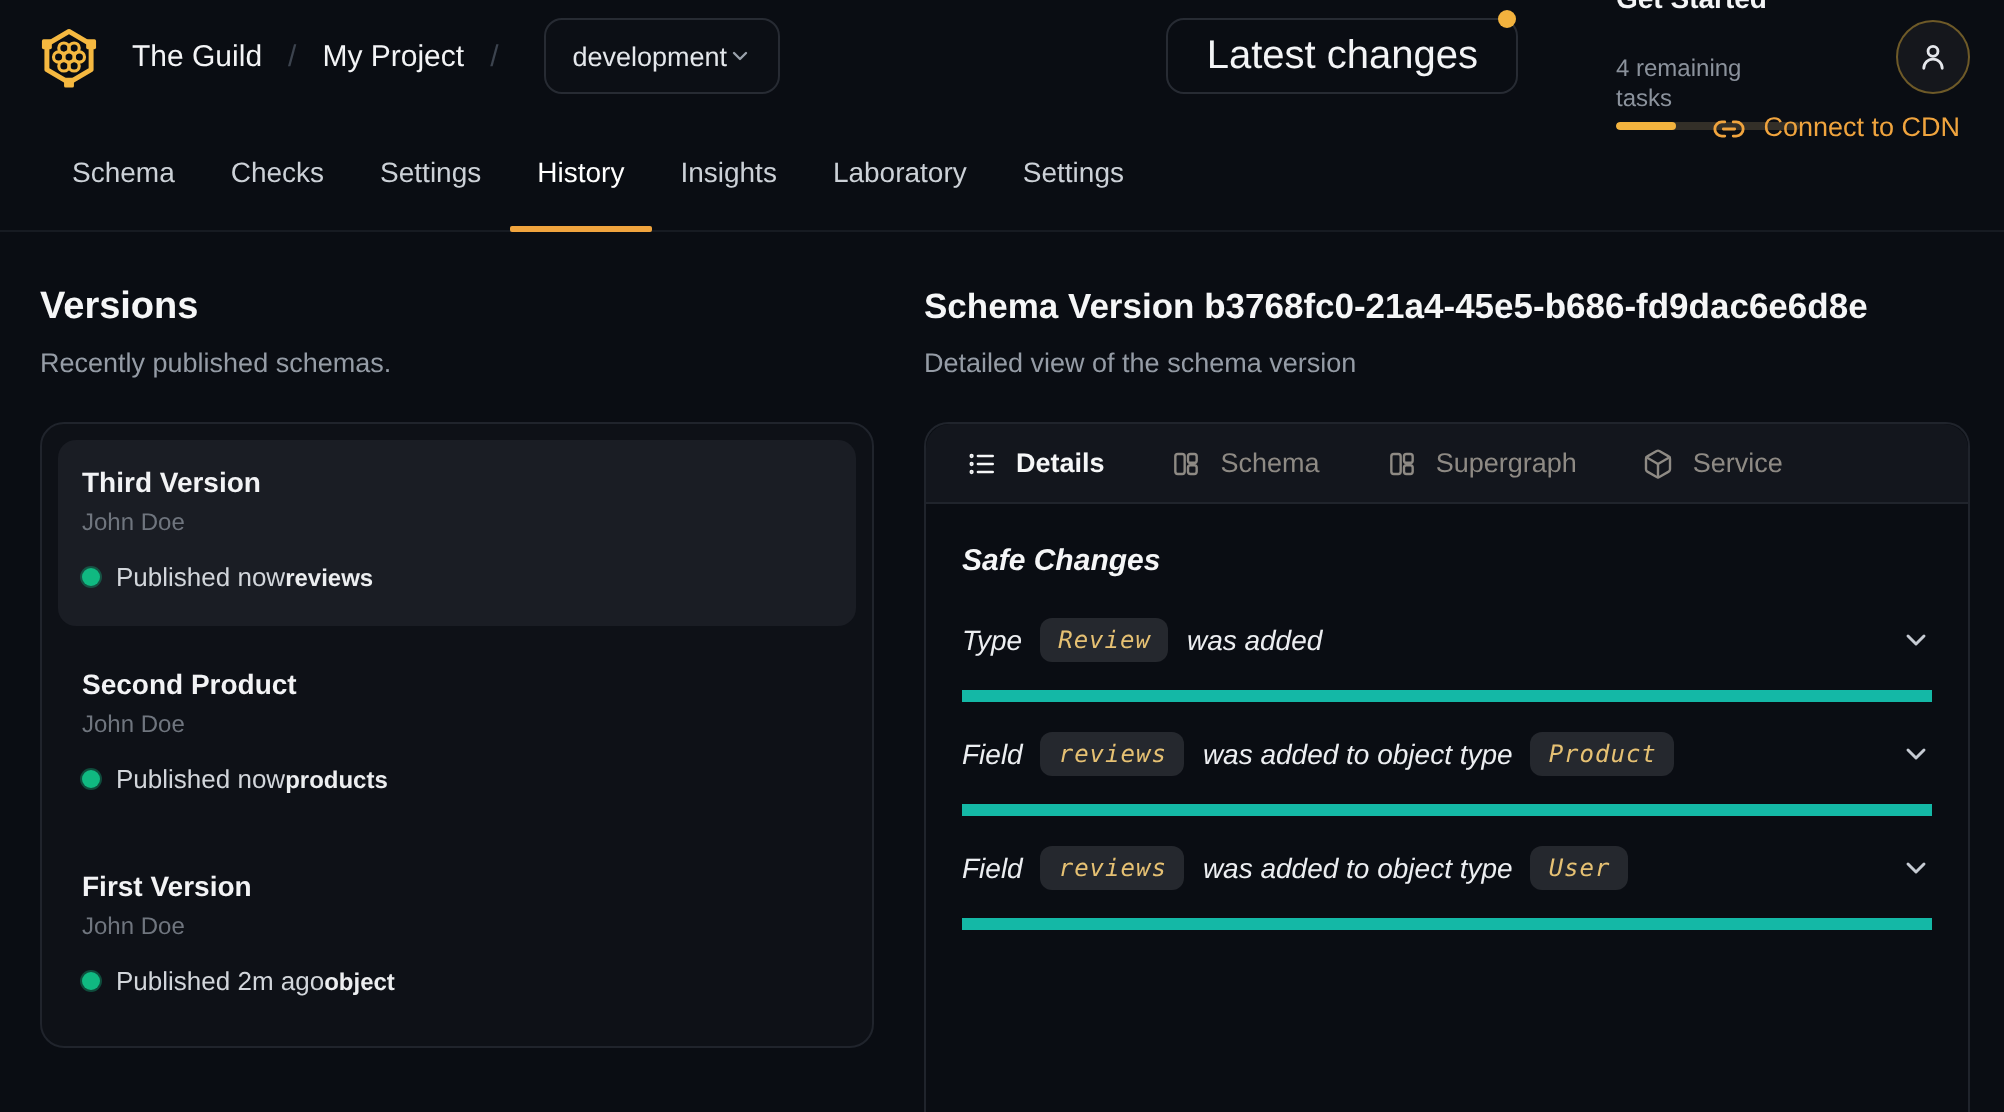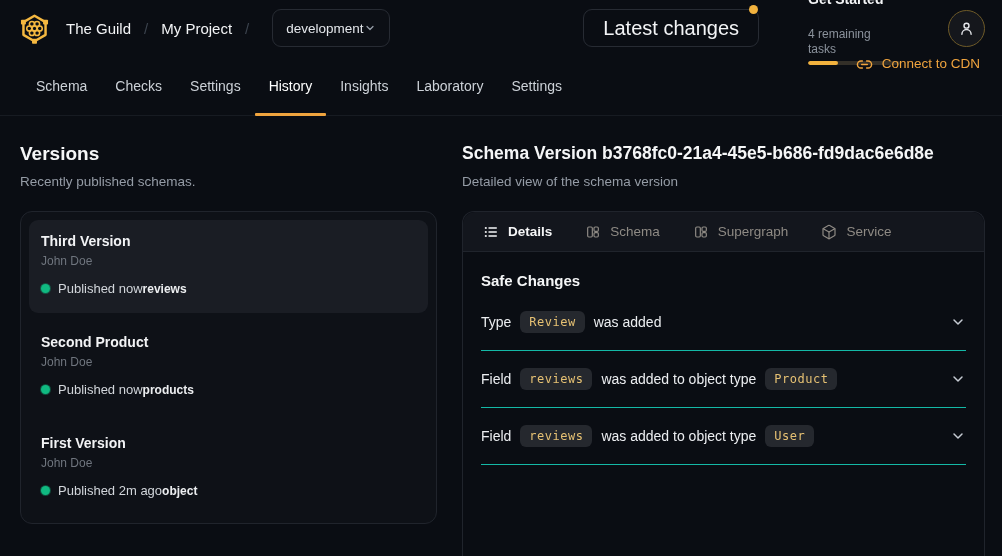--- a/index.html
+++ b/index.html
@@ -86,25 +86,25 @@
     margin-top:21px; border:1px solid #20242c; border-radius:12px 12px 0 0;
     border-bottom:none; height:400px; background:#0a0d13; overflow:hidden;
   }
   .card-tabs {
     height:40px; display:flex; align-items:center; gap:33px; padding:0 20px;
     background:#13161d; border-bottom:1px solid #20242c; border-radius:12px 12px 0 0;
   }
   .ctab { display:flex; align-items:center; gap:9px; font-size:13.5px; color:#8e8a84; cursor:pointer; }
   .ctab svg { width:16px; height:16px; stroke:currentColor; }
   .ctab.active { color:#f5f6f7; font-weight:600; }
-  .card-body { padding:0 18px; }
+  .card-body { padding:0 18px;font-style:italic; }
   .section-title { margin-top:20px; font-size:15px; font-weight:700; color:#f5f6f7; }
   .chrow {
     height:57px; display:flex; align-items:center; justify-content:space-between;
-    border-bottom:1px solid #14b8a6; cursor:pointer;
+    border-bottom:6px solid #14b8a6; cursor:pointer;
   }
   .chrow:first-of-type { margin-top:5px; }
   .chtext { display:flex; align-items:center; gap:9px; font-size:14px; color:#eceef1; }
   .badge {
     font-family:"DejaVu Sans Mono","Liberation Mono",monospace;
     font-size:12px; color:var(--code,#e6c173); background:#25282e;
     padding:4px 9px; border-radius:6px; letter-spacing:.5px;
   }
   .chev { display:flex; }
   .chev svg { width:16px; height:16px; stroke:#c6cbd3; }

